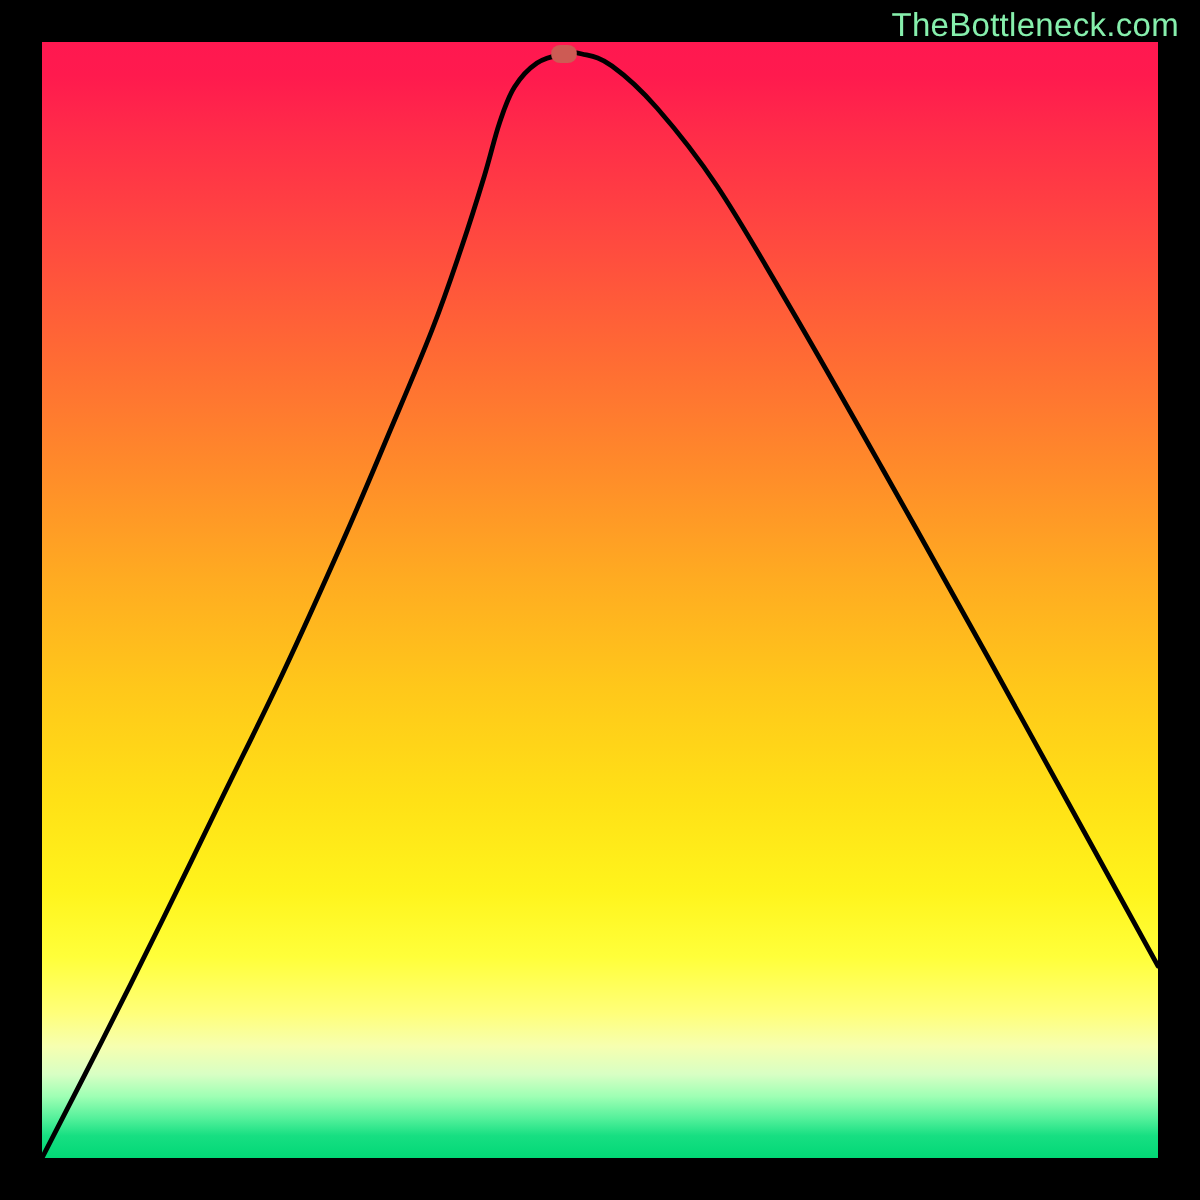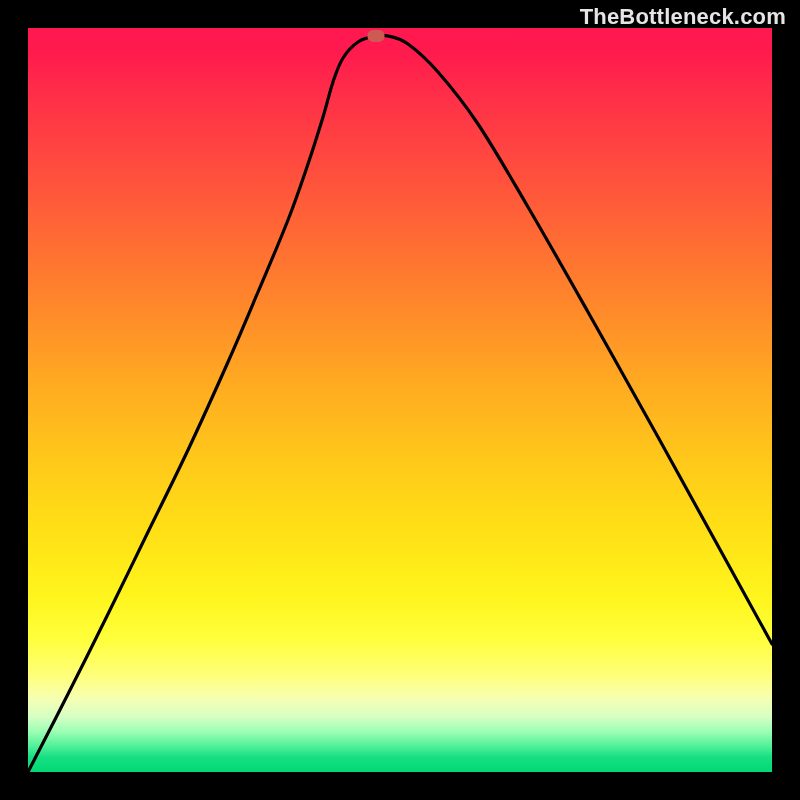--- a/index.html
+++ b/index.html
@@ -9,22 +9,22 @@
     width: 800px;
     height: 800px;
     background: #000;
   }
   .watermark {
     position: absolute;
     top: 4px;
     right: 14px;
     font-family: Arial, Helvetica, sans-serif;
     font-size: 22px;
-    font-weight: 700;
-    color: #e5e5e5;
+    font-weight: 400;
+    color: #86efac;
     letter-spacing: 0.2px;
   }
   .plot {
     position: absolute;
     left: 28px;
     top: 28px;
     width: 744px;
     height: 744px;
     overflow: hidden;
   }

